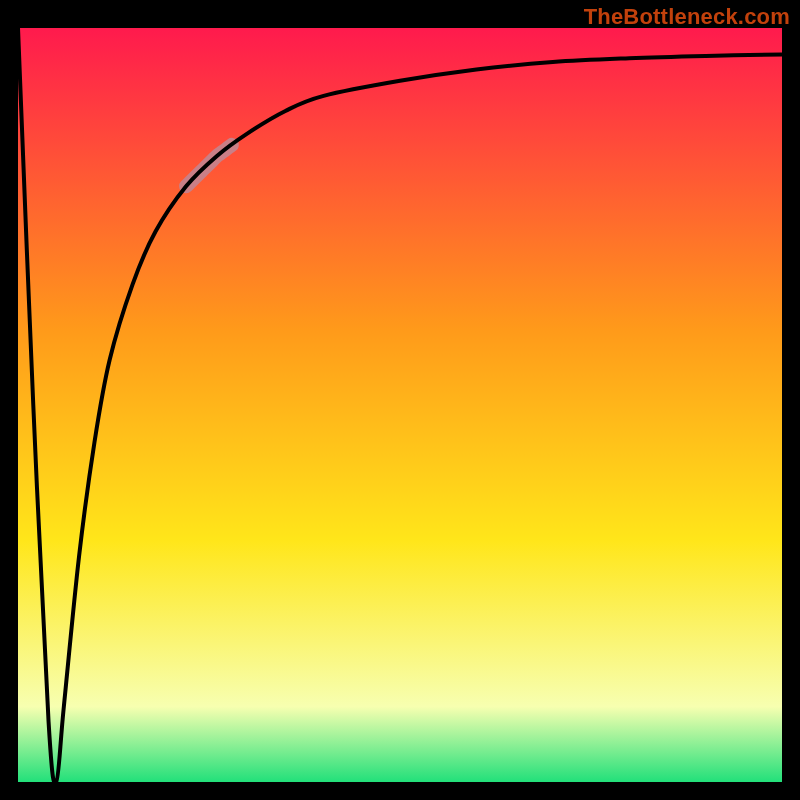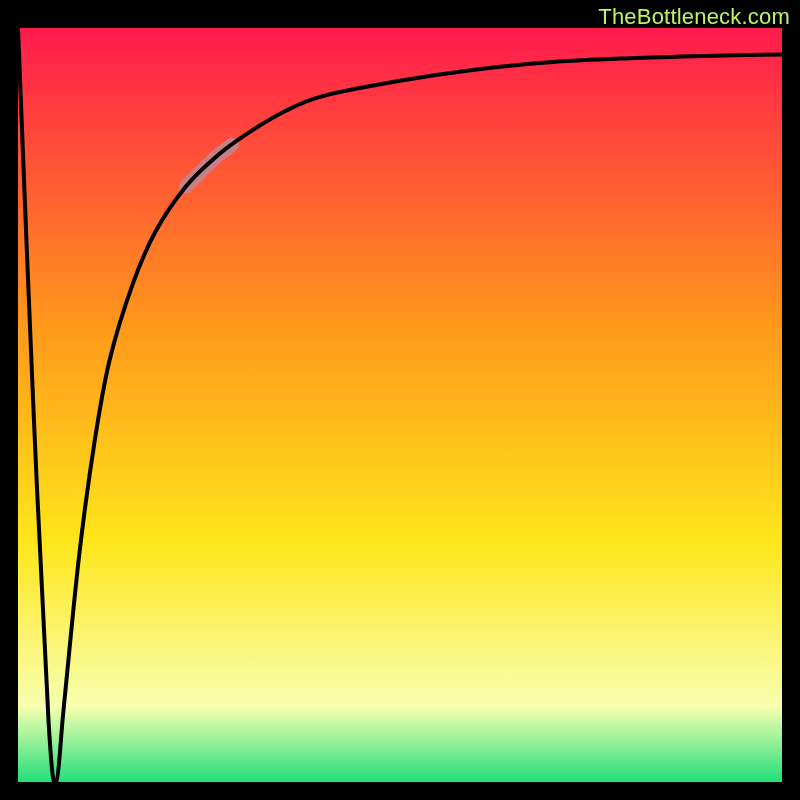--- a/index.html
+++ b/index.html
@@ -14,23 +14,23 @@
   .frame {
     position: relative;
     width: 800px;
     height: 800px;
     background: #000;
   }
   .watermark {
     position: absolute;
     top: 4px;
     right: 10px;
-    color: #bef264;
+    color: #c2410c;
     font-size: 22px;
-    font-weight: 400;
+    font-weight: 700;
     letter-spacing: 0.2px;
     user-select: none;
   }
   .plot {
     position: absolute;
     left: 18px;
     top: 28px;
     width: 764px;
     height: 754px;
   }

